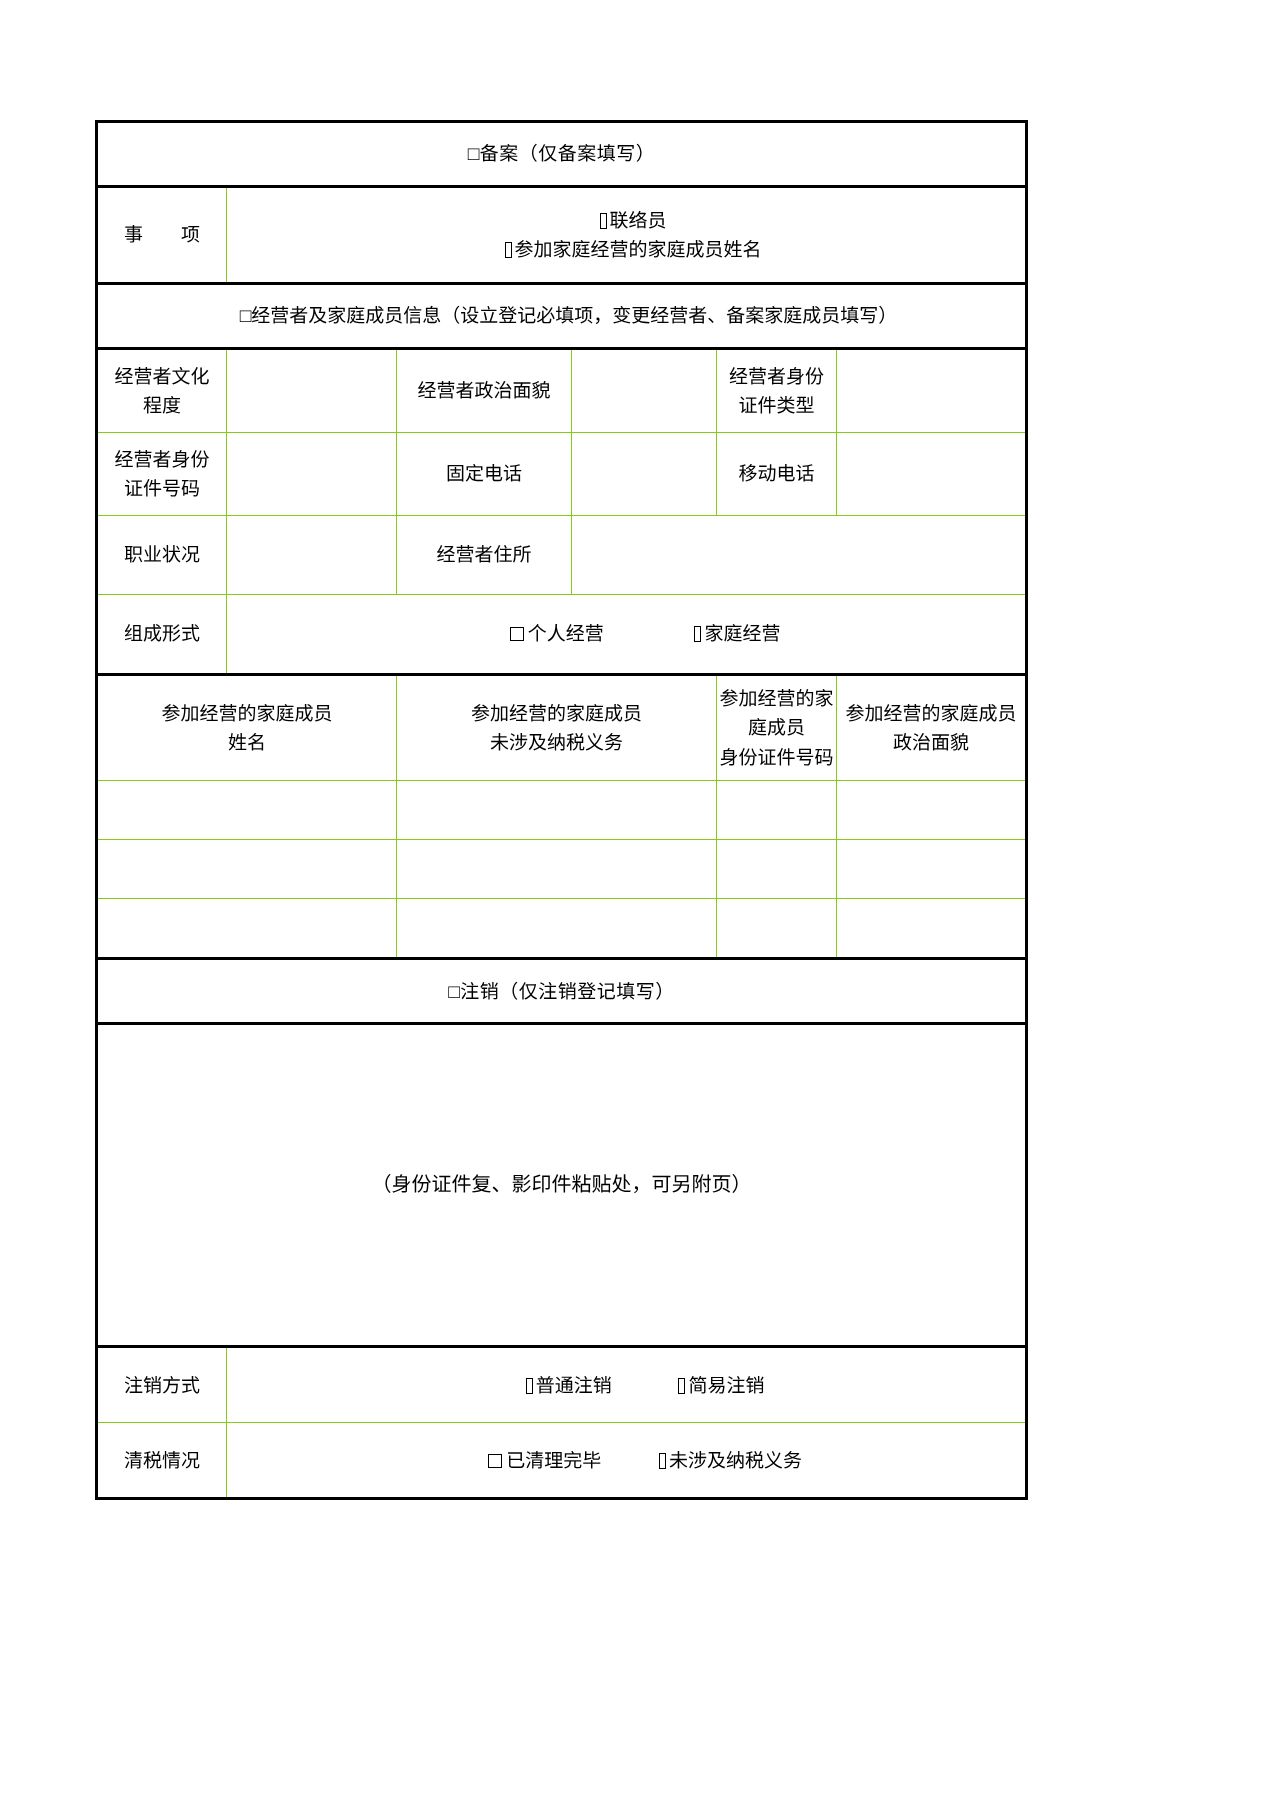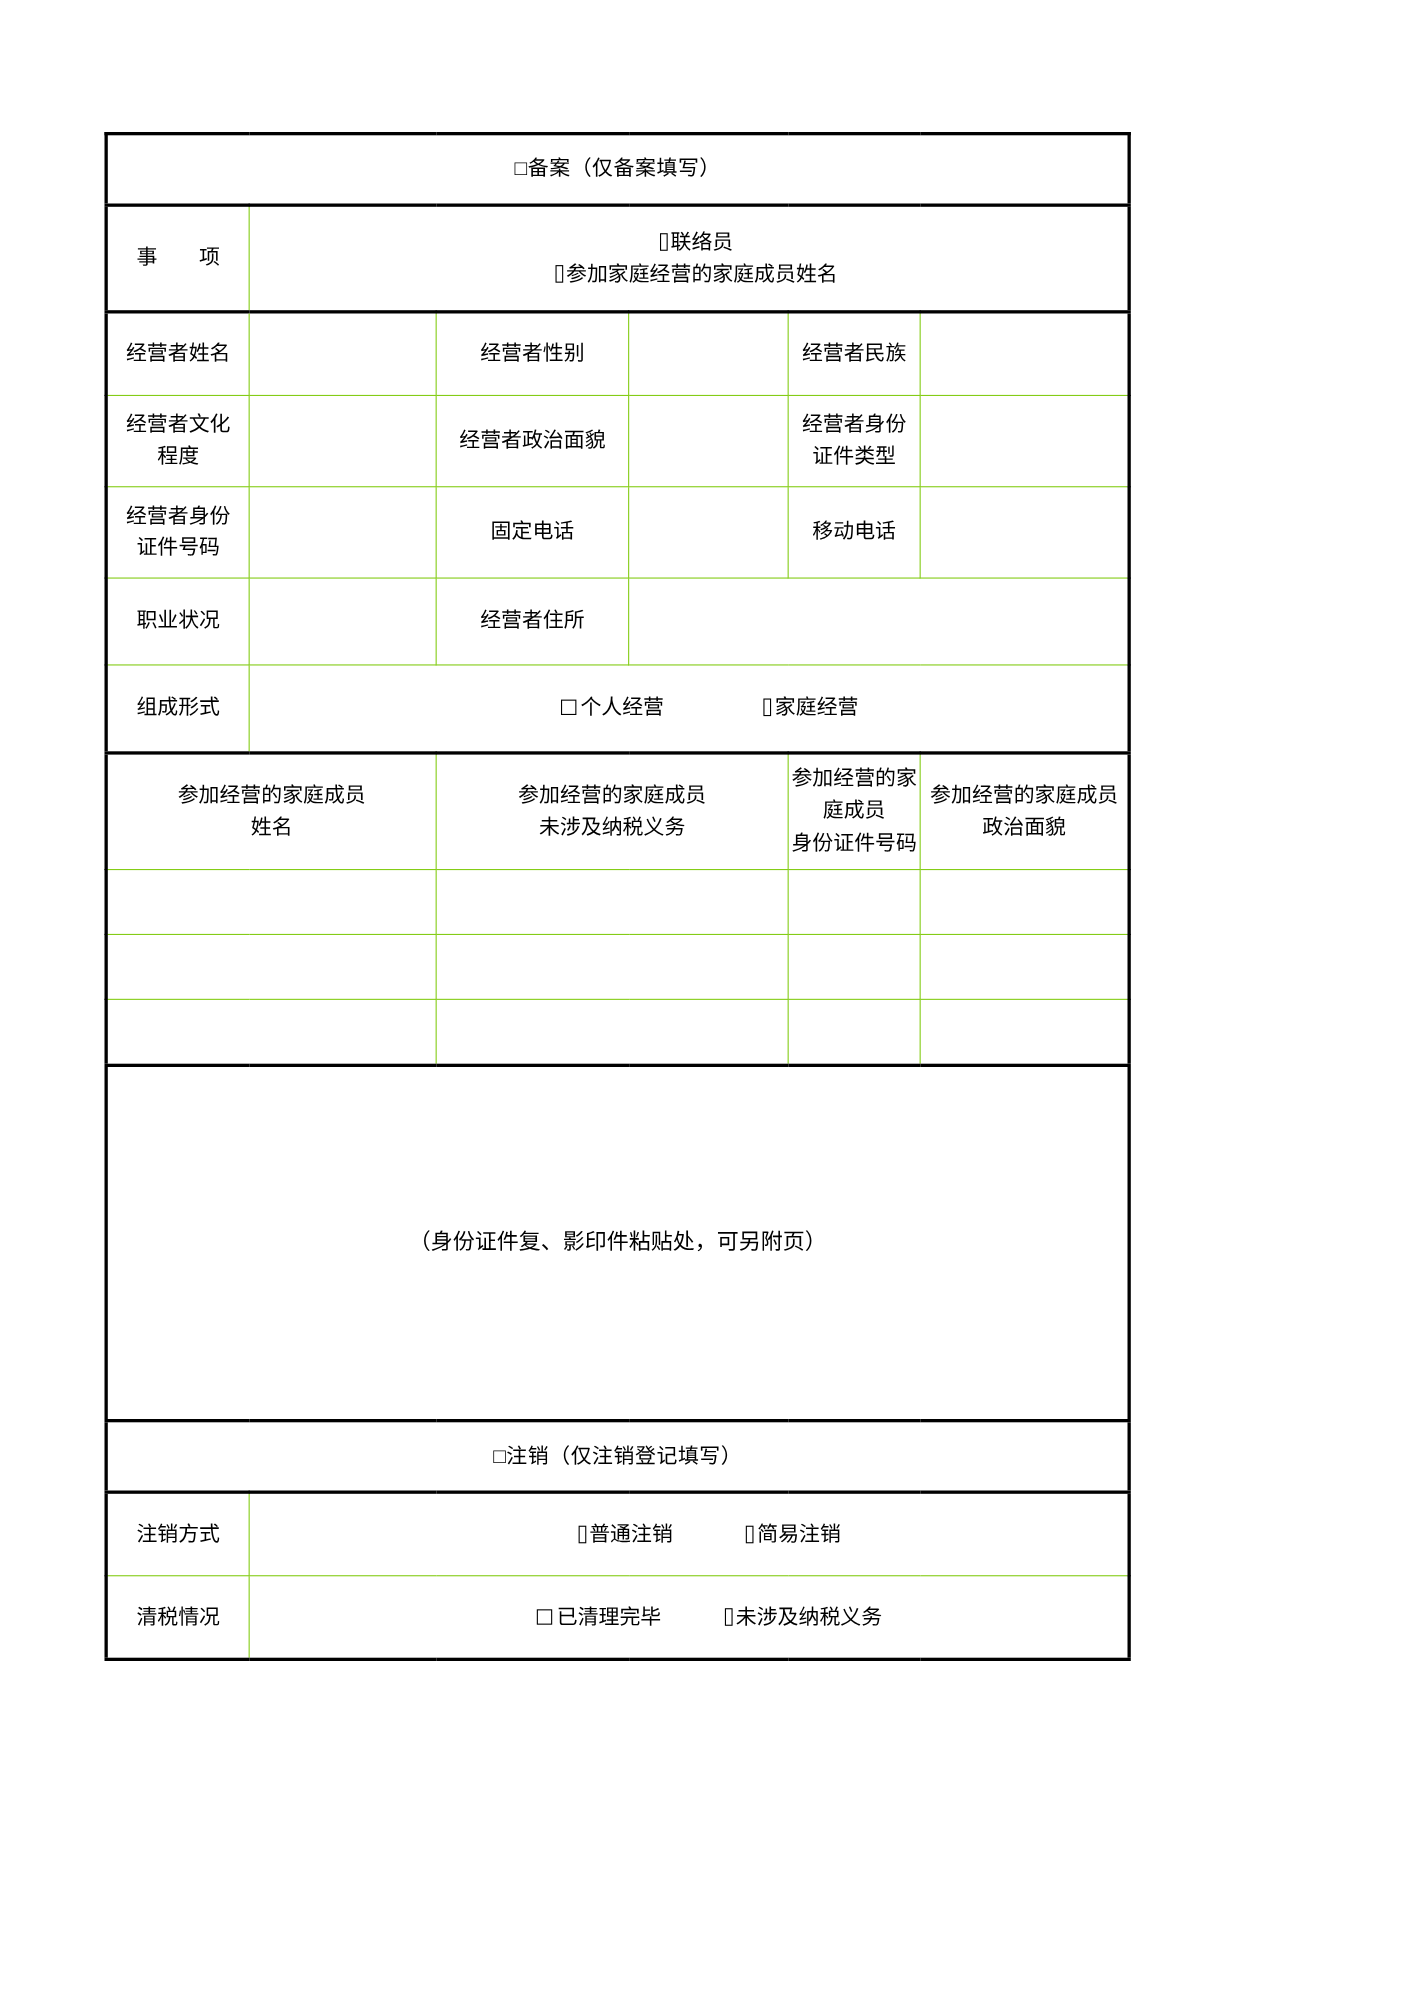--- a/index.html
+++ b/index.html
@@ -146,29 +146,24 @@
       <td class="band thick-bottom" colspan="6">□备案（仅备案填写）</td>
     </tr>
     <tr>
       <td class="label thick-bottom" style="height:78px">事　　项</td>
       <td class="item-cell thick-bottom" colspan="5">
         <span class="line"><span class="box-narrow"></span><span>联络员</span></span>
         <span class="line"><span class="box-narrow"></span><span>参加家庭经营的家庭成员姓名</span></span>
       </td>
     </tr>
 
-
-    <tr>
-      <td class="label" style="height:58px">经营者姓名</td>
-      <td class="blank"></td>
-      <td class="label">经营者性别</td>
-      <td class="blank"></td>
-      <td class="label">经营者民族</td>
-      <td class="blank"></td>
-    </tr>
+    <tr>
+      <td class="band-left thick-bottom" colspan="6">□经营者及家庭成员信息（设立登记必填项，变更经营者、备案家庭成员填写）</td>
+    </tr>
+
 
     <tr>
       <td class="label" style="height:66px">
         <span class="two-line">经营者文化</span>
         <span class="two-line">程度</span>
       </td>
       <td class="blank"></td>
       <td class="label">经营者政治面貌</td>
       <td class="blank"></td>
       <td class="label">
@@ -237,32 +232,32 @@
       <td></td>
     </tr>
     <tr class="family-row">
       <td colspan="2" class="thick-bottom"></td>
       <td colspan="2" class="thick-bottom"></td>
       <td class="thick-bottom"></td>
       <td class="thick-bottom"></td>
     </tr>
 
     <tr>
+      <td class="band thick-bottom" colspan="6">□注销（仅注销登记填写）</td>
+    </tr>
+
+    <tr>
       <td class="thick-bottom" colspan="6">
         <div class="spacer-area">
           <div class="paste-note">（身份证件复、影印件粘贴处，可另附页）</div>
         </div>
       </td>
     </tr>
 
     <tr>
-      <td class="band thick-bottom" colspan="6">□注销（仅注销登记填写）</td>
-    </tr>
-
-    <tr>
       <td class="label" style="height:58px">注销方式</td>
       <td class="opts" colspan="5">
         <span class="opt sp-2"><span class="box-narrow"></span><span>普通注销</span></span>
         <span class="opt"><span class="box-narrow"></span><span>简易注销</span></span>
       </td>
     </tr>
 
 
     <tr>
       <td class="label thick-bottom" style="height:58px">清税情况</td>

